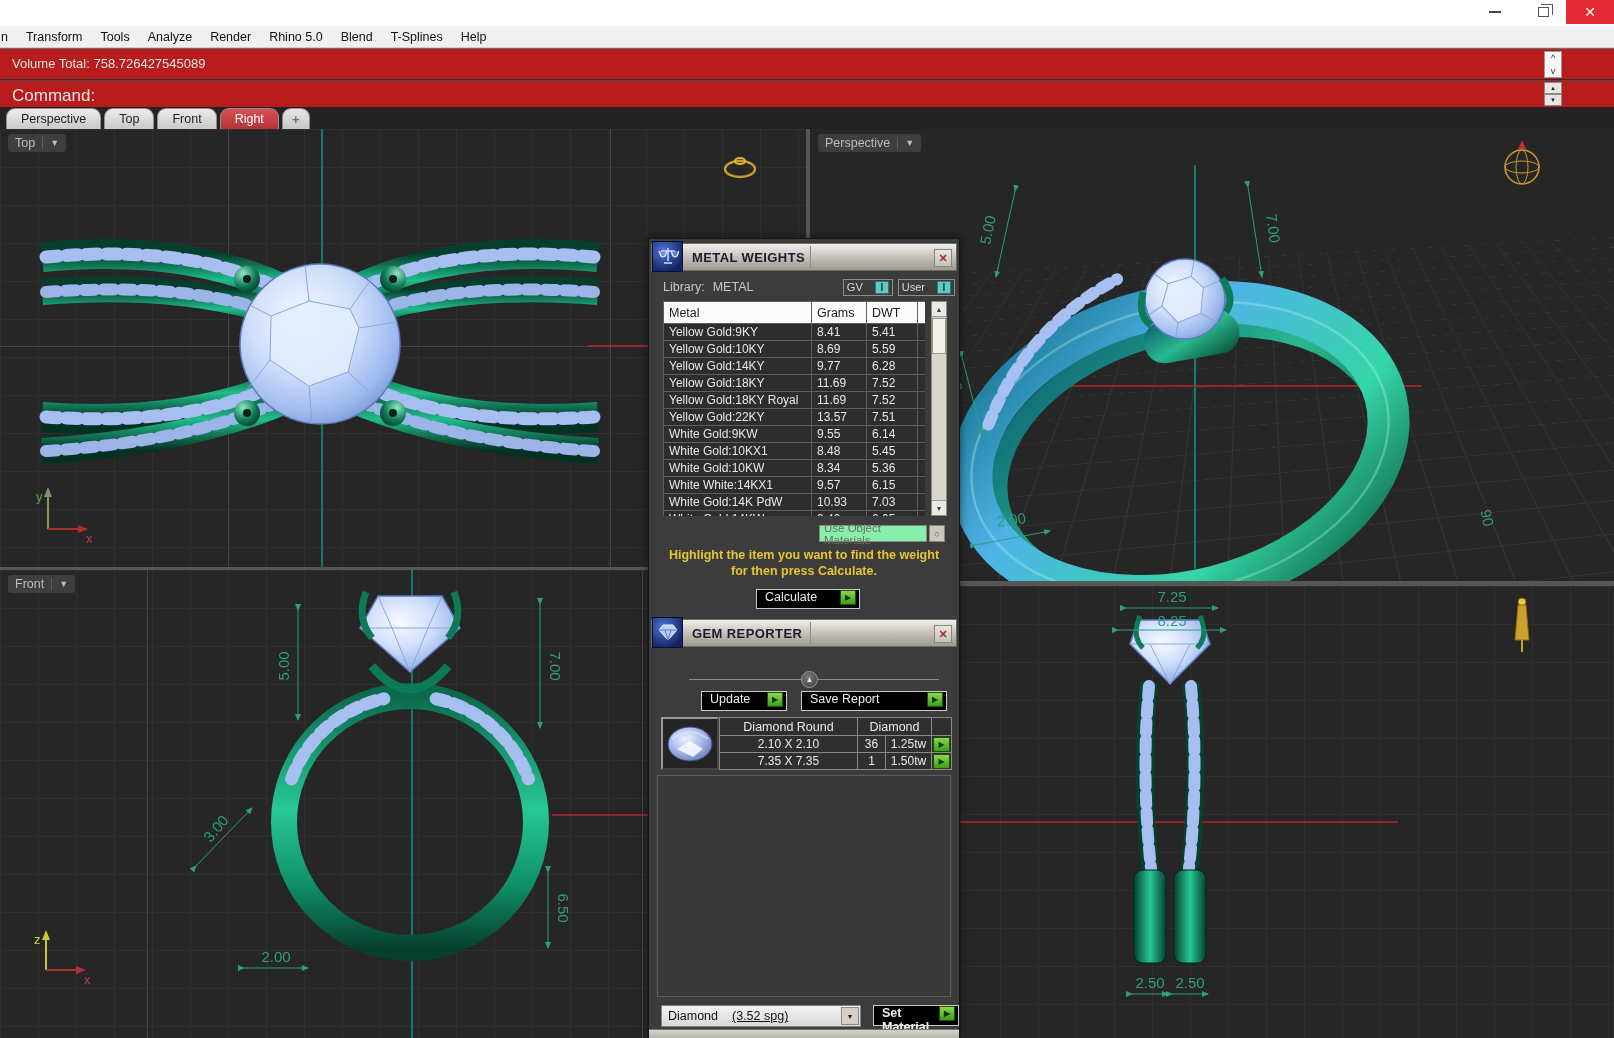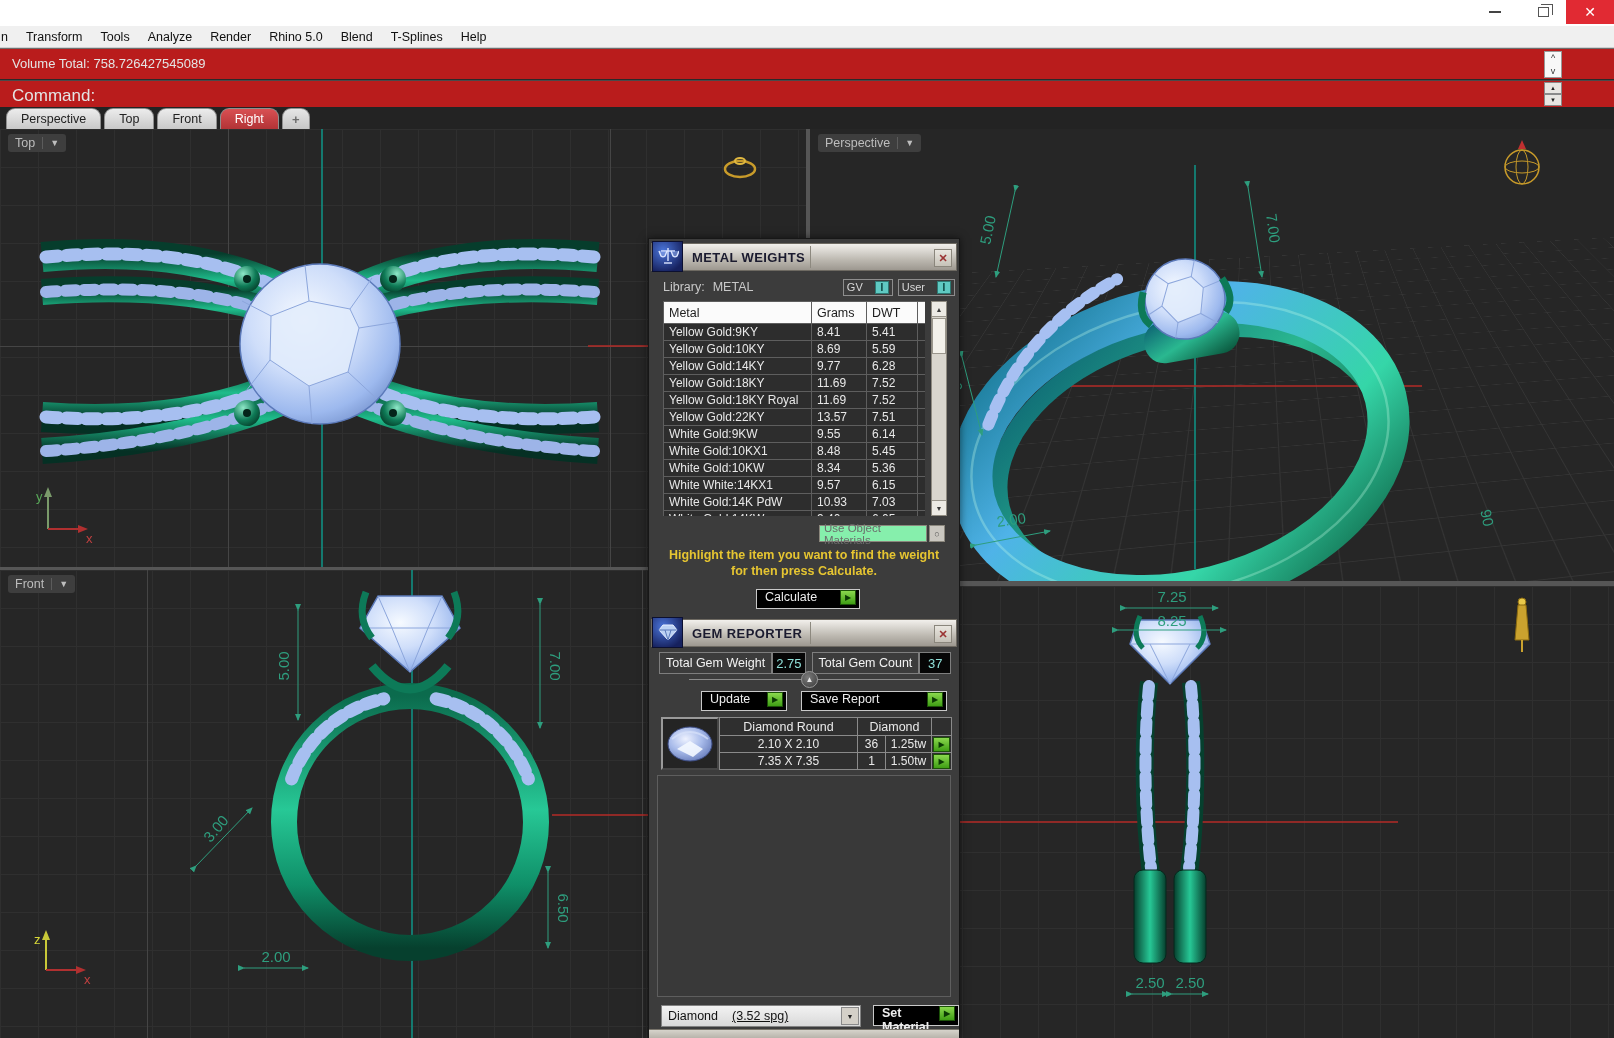--- a/index.html
+++ b/index.html
@@ -624,26 +624,20 @@
         <line x1="2" y1="9" x2="20" y2="9" stroke="#5a78b8"></line>
           <line x1="8" y1="9" x2="11" y2="19" stroke="#5a78b8"></line>
         <line x1="14" y1="9" x2="11" y2="19" stroke="#5a78b8"></line>
         </svg>
     </div>
     <span class="ptext">GEM REPORTER</span>
     <span class="psep"></span>
     <div class="pclose">✕</div>
   </div>
 
-  <div class="totalsrow">
-    <div class="tot-label">Total Gem Weight</div>
-    <div class="tot-value tv-weight">2.75</div>
-    <div class="tot-label">Total Gem Count</div>
-    <div class="tot-value tv-count">37</div>
-  </div>
 
   <div class="collapse-line"></div>
   <div class="collapse-btn">▲</div>
 
   <div class="updaterow">
     <div class="btn-dark upd-btn">
       <span class="blabel">Update</span>
       <span class="green-sq">▶</span>
     </div>
     <div class="btn-dark save-btn">

